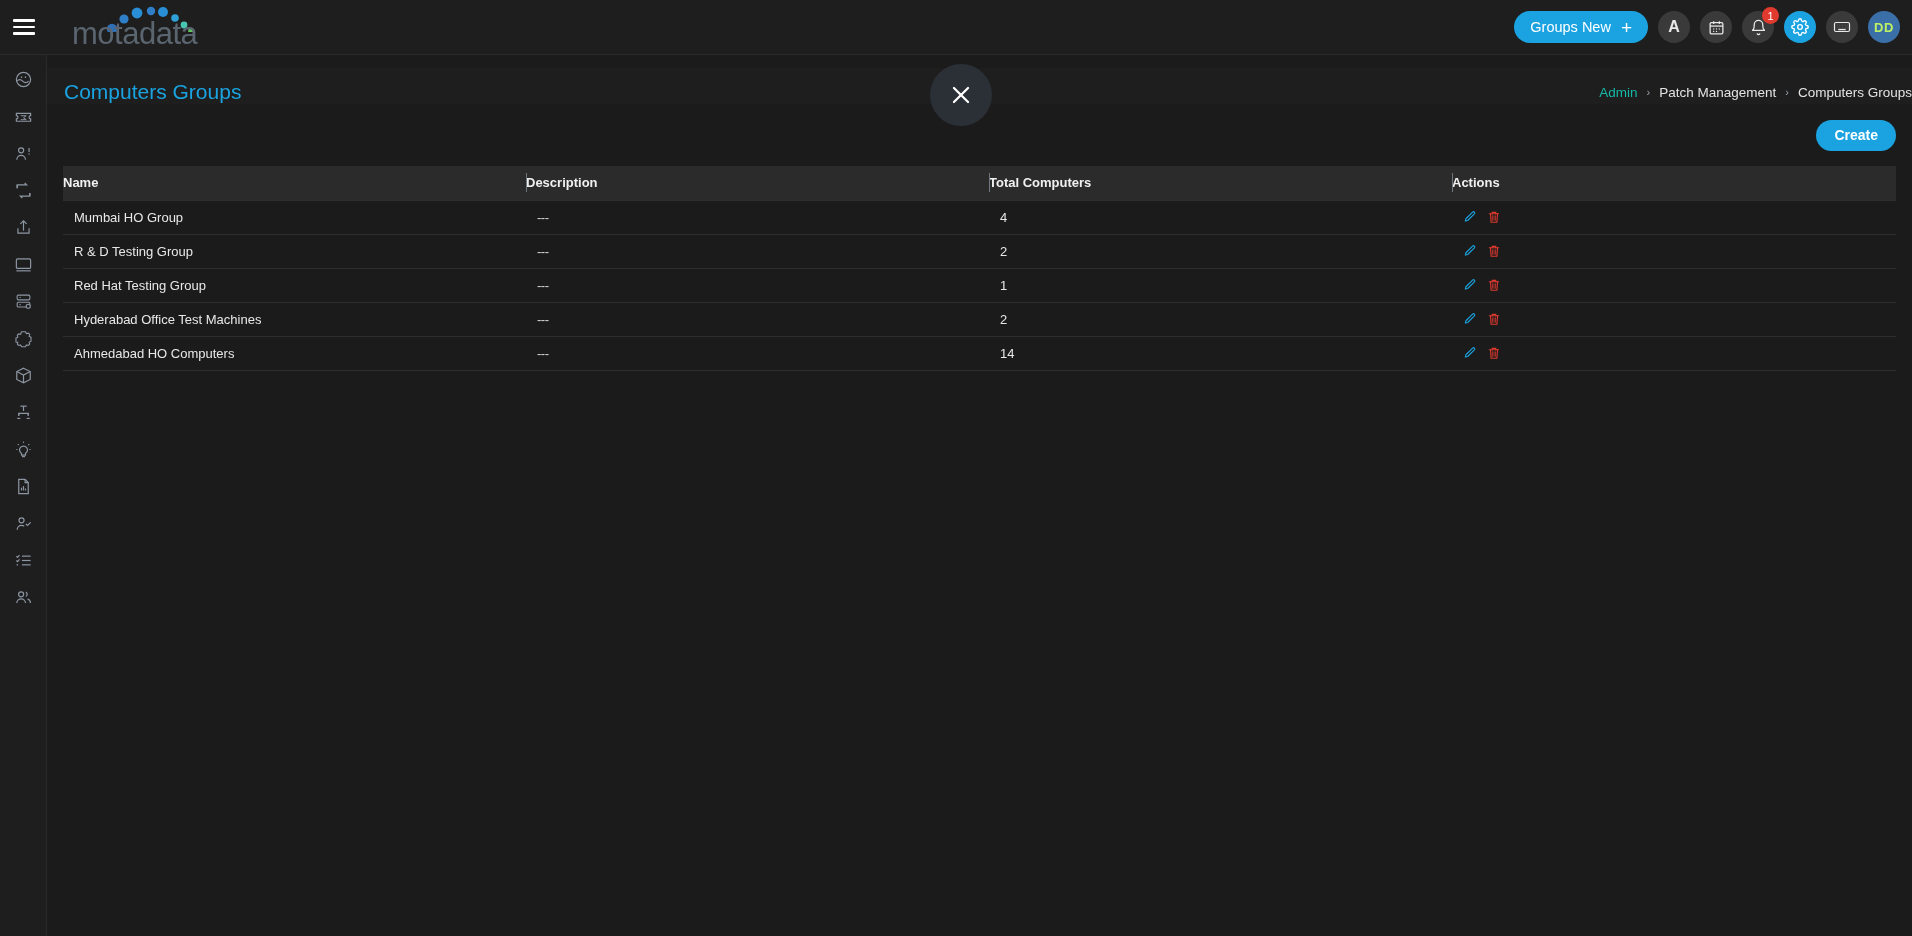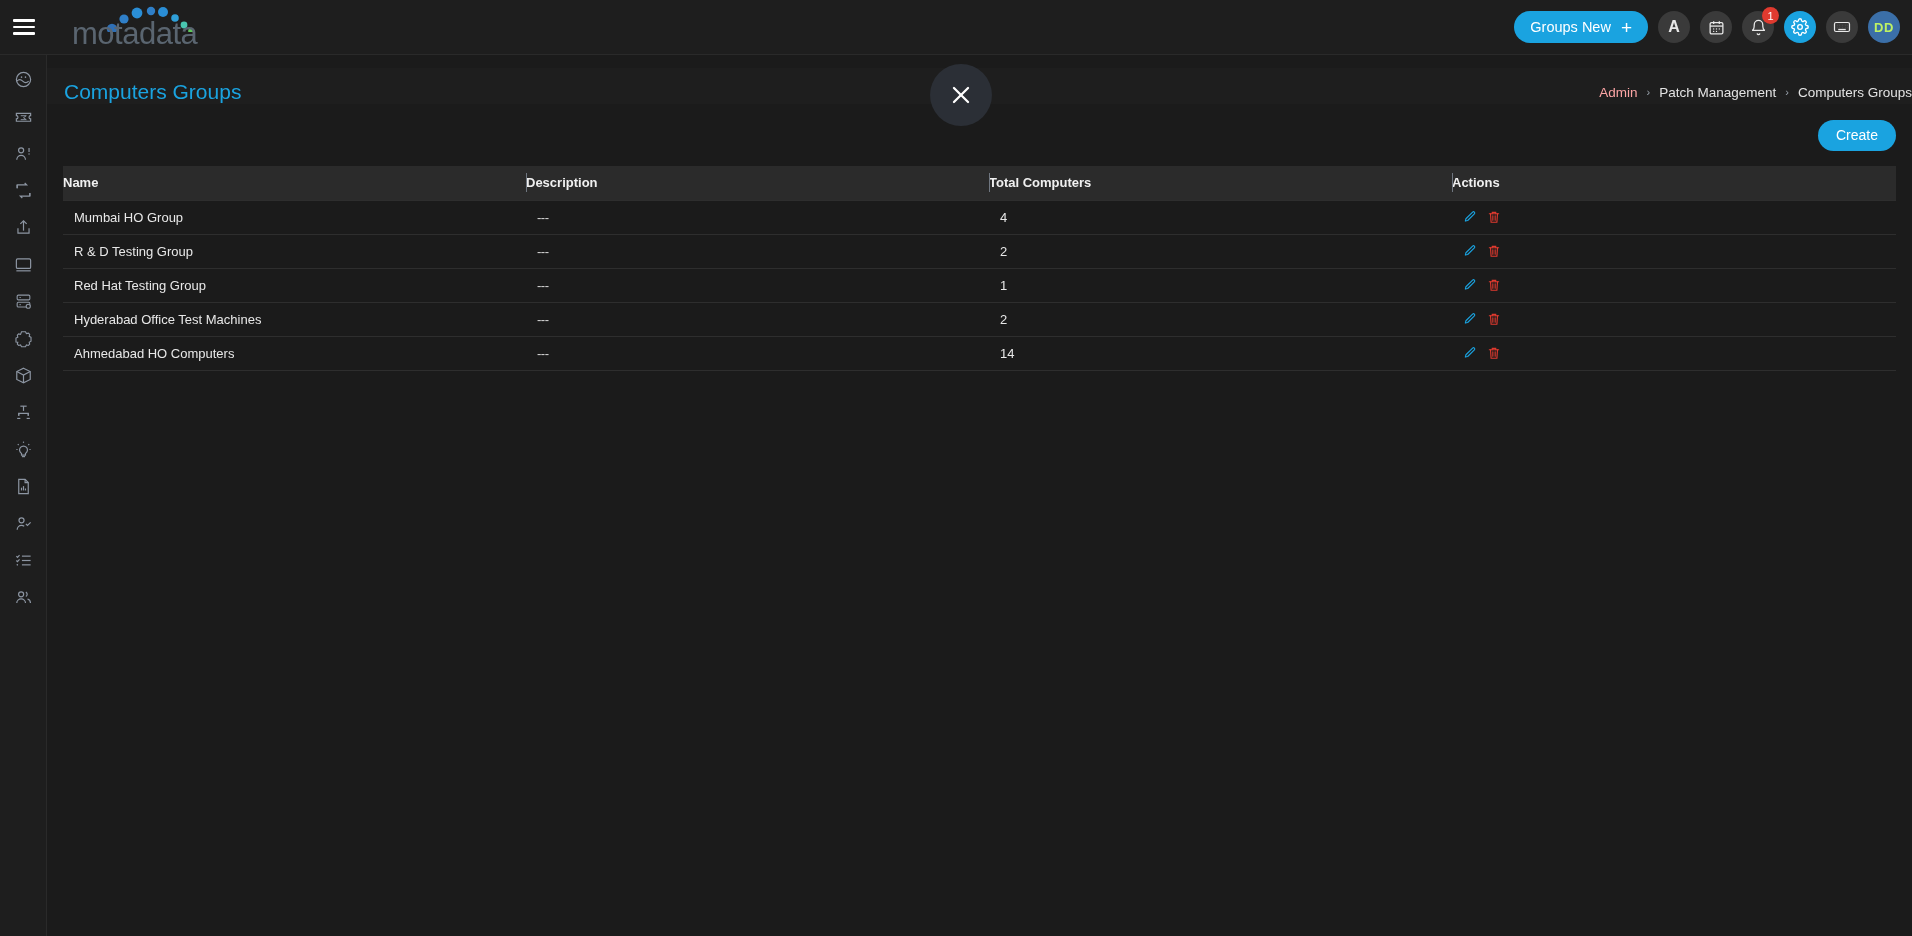--- a/index.html
+++ b/index.html
@@ -85,21 +85,21 @@
     border-bottom: 1px solid #2c2c2c;
   }
   .page-title {
     margin-left: 17px; font-size: 21px; color: #1aa3e0; font-weight: 400;
   }
   .breadcrumb {
     margin-left: auto; margin-right: 0px;
     display: flex; align-items: center; gap: 9px;
     font-size: 13.5px; color: #e3e3e3;
   }
-  .breadcrumb .crumb-link { color: #fca5a5; cursor: pointer; }
+  .breadcrumb .crumb-link { color: #14b8a6; cursor: pointer; }
   .breadcrumb .sep { color: #9aa3ad; font-size: 11px; }
 
   
   .close-overlay {
     position: absolute; left: 930px; top: 64px;
     width: 62px; height: 62px; border-radius: 50%;
     background: #2b2f36;
     display: flex; align-items: center; justify-content: center;
     cursor: pointer; z-index: 50;
   }
@@ -111,21 +111,21 @@
     background: #1b1b1b;
   }
   .toolbar-row {
     height: 62px; display: flex; align-items: center; justify-content: flex-end;
     padding-right: 16px;
   }
   .create-btn {
     height: 31px; min-width: 72px; border-radius: 16px;
     background: #1aa3e0; color: #fff; font-size: 14px;
     display: flex; align-items: center; justify-content: center;
-    padding: 0 18px; cursor: pointer;
+    padding: 0 18px; cursor: pointer; font-weight: bold;
   }
 
   .table-wrap { margin: 0 16px; }
   table { width: 100%; border-collapse: collapse; table-layout: fixed; }
   thead tr { background: #2b2b2b; height: 34px; }
   thead th {
     text-align: left; font-size: 13px; color: #f0f0f0; font-weight: 700;
     padding-left: 0; position: relative; vertical-align: middle;
   }
   thead th.sep::before {

